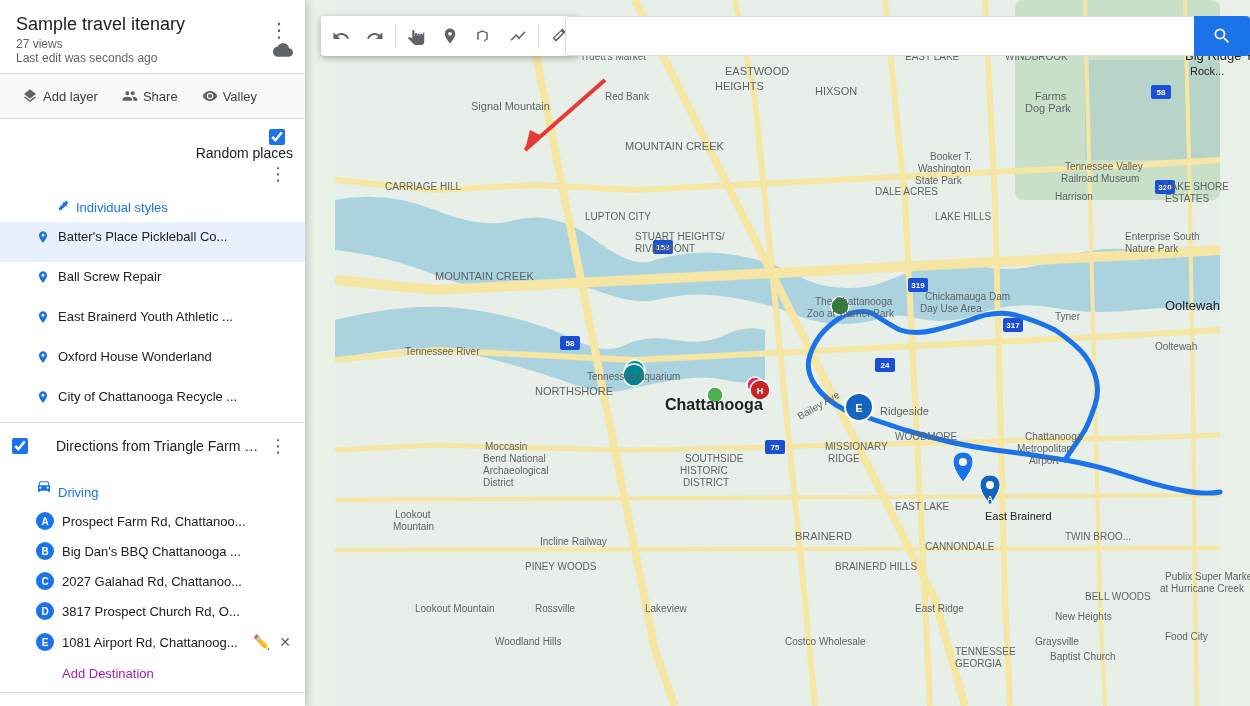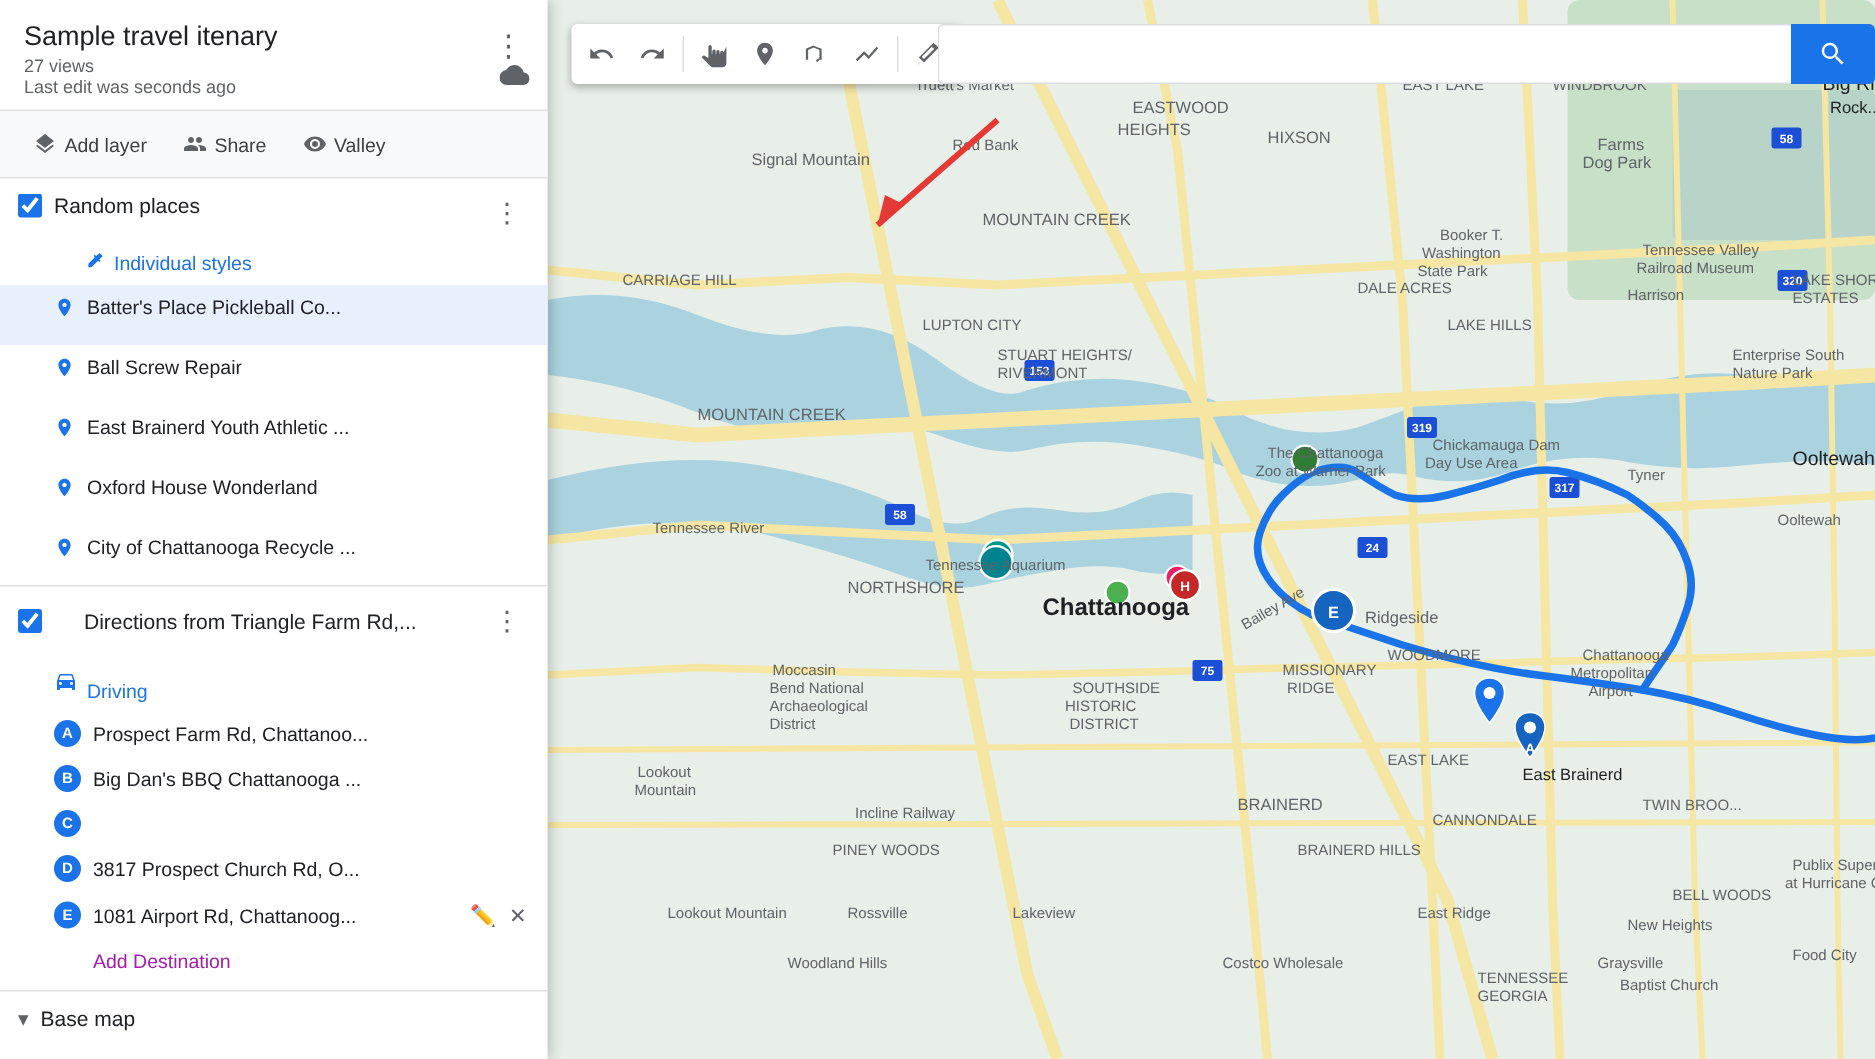--- a/index.html
+++ b/index.html
@@ -1,20 +1,20 @@
 <!DOCTYPE html>
 <html><head>
   <meta charset="utf-8">
   <style>
     * { margin: 0; padding: 0; box-sizing: border-box; }
     body { width: 1250px; height: 706px; overflow: hidden; font-family: 'Arial', sans-serif; display: flex; }
 
     
     #sidebar {
-      width: 365px;
+      width: 305px;
       height: 706px;
       background: #fff;
       box-shadow: 2px 0 8px rgba(0,0,0,0.2);
       display: flex;
       flex-direction: column;
       z-index: 10;
       flex-shrink: 0;
     }
 
     .sidebar-header {
@@ -87,23 +87,24 @@
 
     .toolbar-btn svg { flex-shrink: 0; }
 
     
     .layer-section {
       border-bottom: 1px solid #e0e0e0;
     }
 
     .layer-header {
       display: flex;
-      align-items: flex-start;
+      align-items: flex-end;
       padding: 10px 12px;
       position: relative;
+      flex-direction: column;
     }
 
     .layer-checkbox {
       width: 16px;
       height: 16px;
       margin-right: 8px;
       cursor: pointer;
       accent-color: #1a73e8;
     }
 
@@ -481,20 +482,21 @@
     <div class="waypoint-item">
       <div class="waypoint-badge badge-a">A</div>
       <span class="waypoint-name">Prospect Farm Rd, Chattanoo...</span>
     </div>
     <div class="waypoint-item">
       <div class="waypoint-badge badge-b">B</div>
       <span class="waypoint-name">Big Dan's BBQ Chattanooga ...</span>
     </div>
     <div class="waypoint-item">
       <div class="waypoint-badge badge-c">C</div>
+      <span class="waypoint-name">2027 Galahad Rd, Chattanoo...</span>
     </div>
     <div class="waypoint-item">
       <div class="waypoint-badge badge-d">D</div>
       <span class="waypoint-name">3817 Prospect Church Rd, O...</span>
     </div>
     <div class="waypoint-item">
       <div class="waypoint-badge badge-e">E</div>
       <span class="waypoint-name">1081 Airport Rd, Chattanoog...</span>
       <div class="waypoint-actions">
         <button class="waypoint-action-btn">✏️</button>

